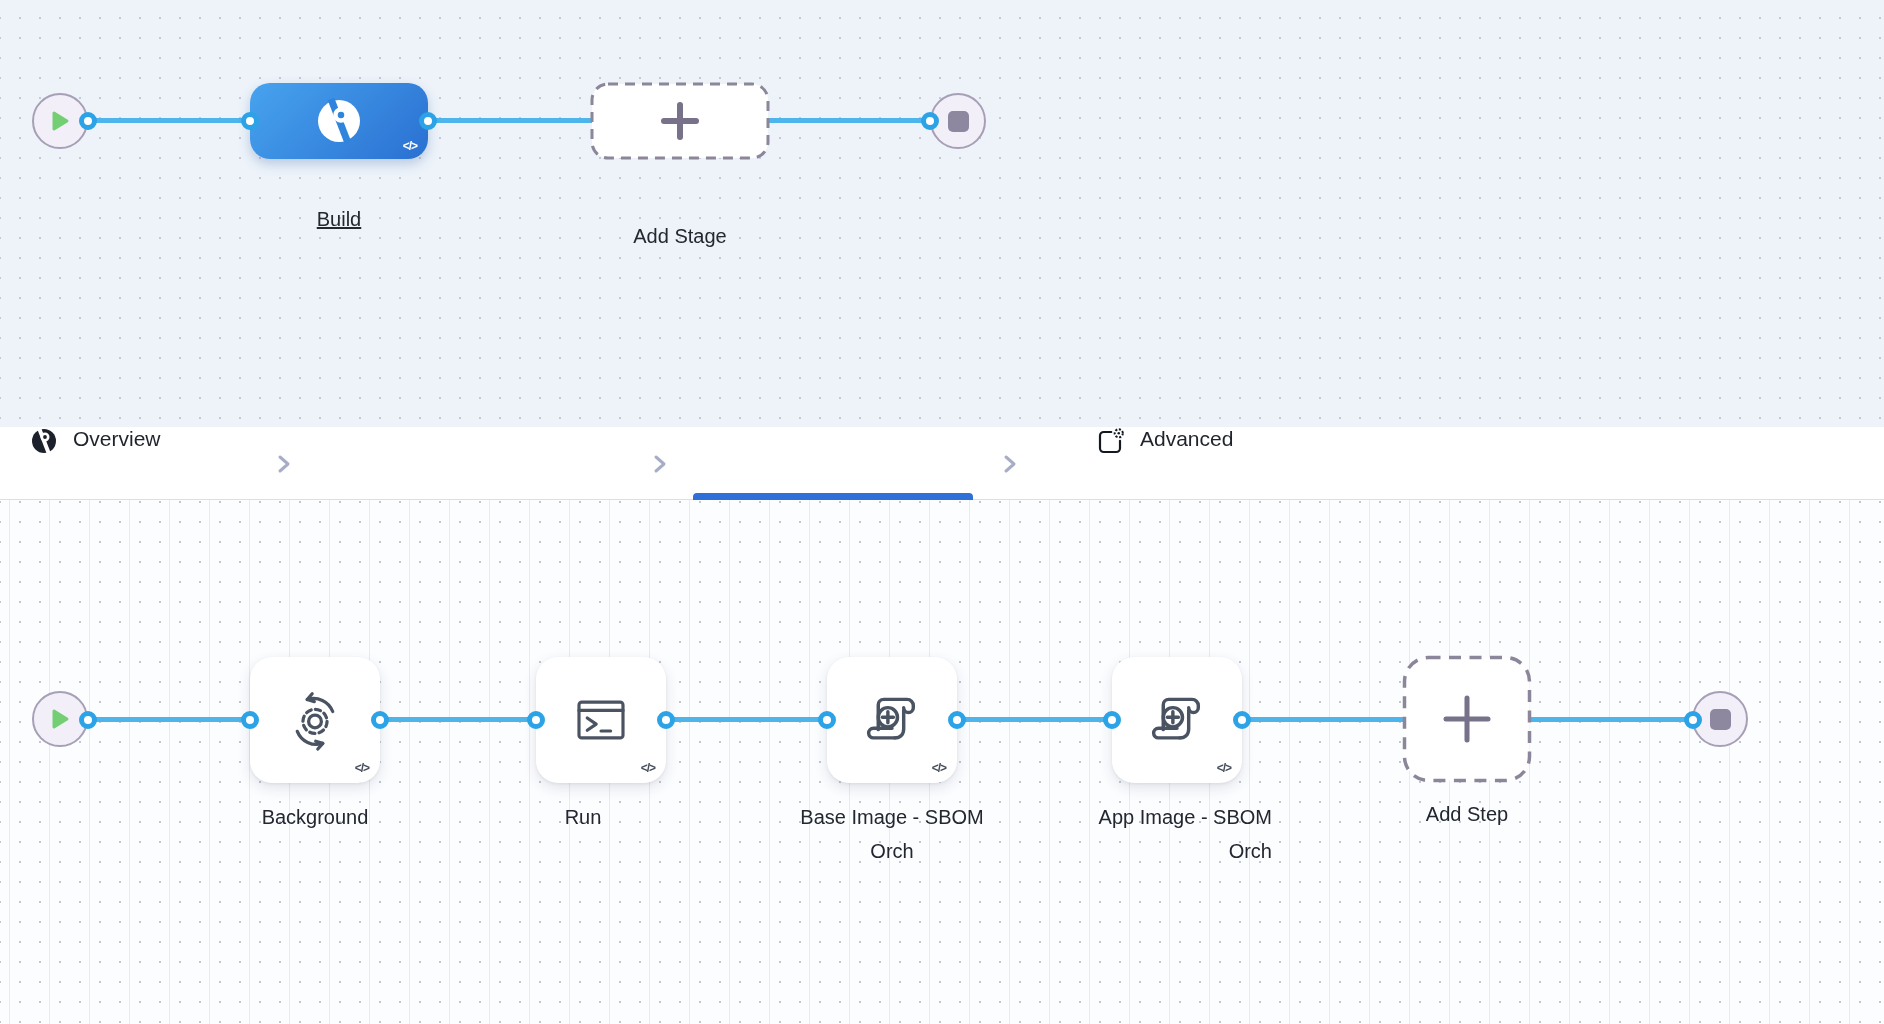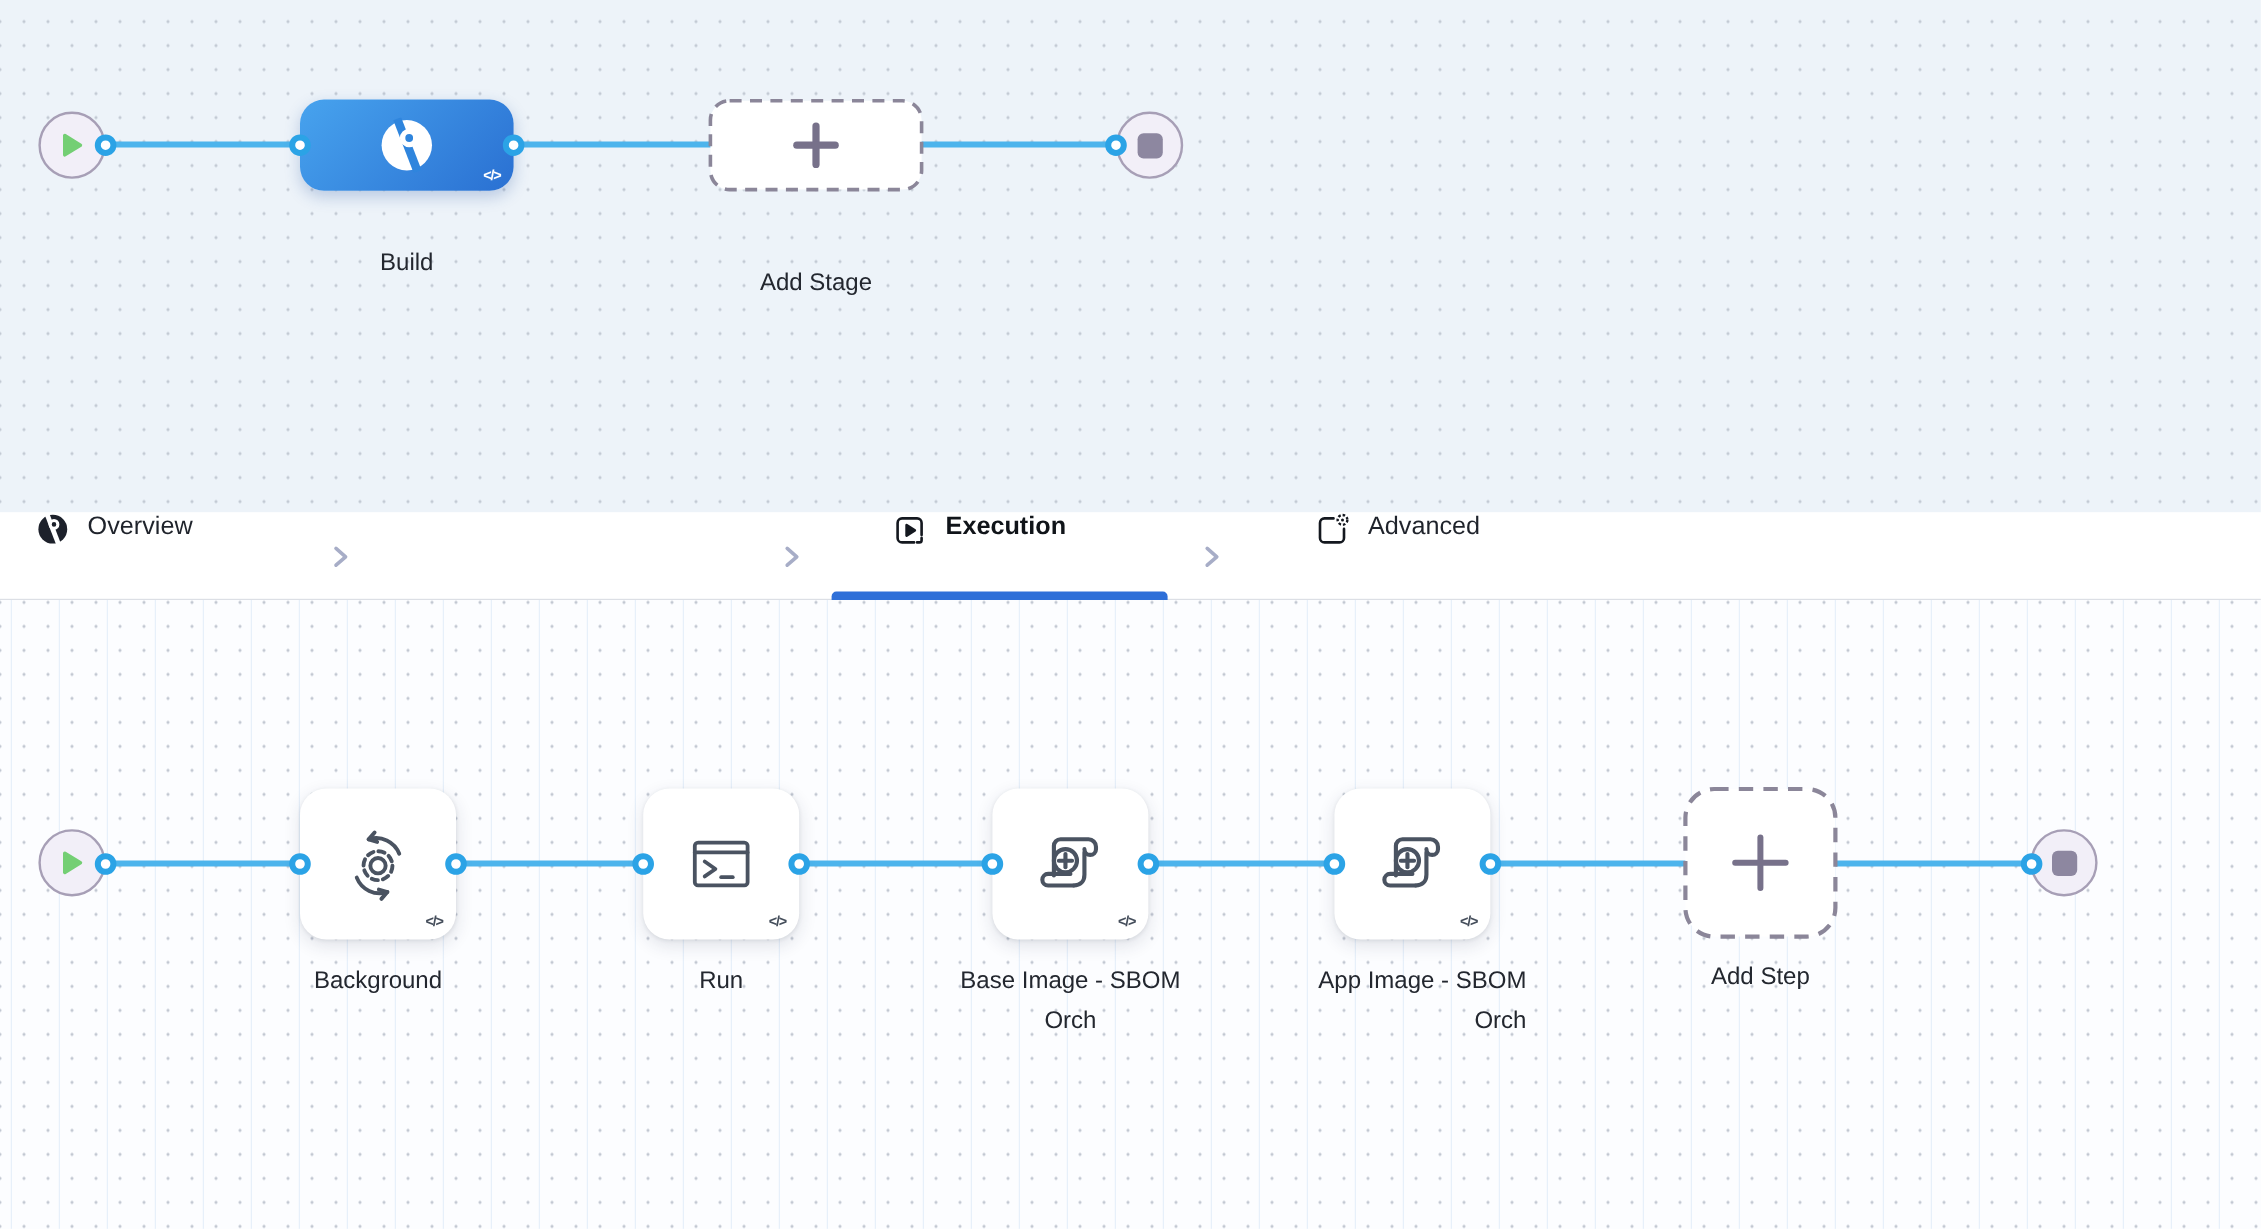--- a/index.html
+++ b/index.html
@@ -111,21 +111,21 @@
 
   <div class="node-circle" style="left:930px;top:93px;">
     <div class="stop-square"></div>
   </div>
 
   <div class="dot" style="left:79px;top:112px;"></div>
   <div class="dot" style="left:241px;top:112px;"></div>
   <div class="dot" style="left:419px;top:112px;"></div>
   <div class="dot" style="left:921px;top:112px;"></div>
 
-  <div class="node-label wrap" style="left:239px;top:202px;">Build</div>
+  <div class="node-label wrap" style="left:239px;top:202px;text-decoration:underline;">Build</div>
   <div class="node-label wrap" style="left:580px;top:200px;margin-top:19px;">Add Stage</div>
 </div>
 
 <div class="tabbar">
 
   <div class="tab" style="left:30px;">
     <svg width="28" height="28" viewBox="0 0 28 28">
       <circle cx="14" cy="14" r="12" fill="#1d212b"></circle>
       <line x1="9" y1="1" x2="19" y2="27" stroke="#ffffff" stroke-width="4"></line>
       <circle cx="15" cy="10" r="3.2" fill="#1d212b" stroke="#ffffff" stroke-width="2.6"></circle>
@@ -135,30 +135,20 @@
 
   <svg class="chevron-sep" style="left:274px;" width="20" height="22" viewBox="0 0 20 22">
     <polyline points="6,4 14,11 6,18" fill="none" stroke="#a7adc7" stroke-width="3" stroke-linecap="round" stroke-linejoin="round"></polyline>
   </svg>
 
 
   <svg class="chevron-sep" style="left:650px;" width="20" height="22" viewBox="0 0 20 22">
     <polyline points="6,4 14,11 6,18" fill="none" stroke="#a7adc7" stroke-width="3" stroke-linecap="round" stroke-linejoin="round"></polyline>
   </svg>
 
-  <div class="tab active" style="left:743px;">
-    <svg width="30" height="30" viewBox="0 0 48 48">
-      <g fill="none" stroke="#14181f" stroke-width="3.5" stroke-linecap="round" stroke-linejoin="round">
-        <path d="M40 30 V14 a6 6 0 0 0 -6 -6 H14 a6 6 0 0 0 -6 6 v20 a6 6 0 0 0 6 6 h16"></path>
-        <path d="M40 34 v3 q0 3 -3 3 h-3"></path>
-        <path d="M20 17 l11 7 -11 7 z" fill="#14181f"></path>
-      </g>
-    </svg>
-    <span>Execution</span>
-  </div>
 
   <svg class="chevron-sep" style="left:1000px;" width="20" height="22" viewBox="0 0 20 22">
     <polyline points="6,4 14,11 6,18" fill="none" stroke="#a7adc7" stroke-width="3" stroke-linecap="round" stroke-linejoin="round"></polyline>
   </svg>
 
   <div class="tab" style="left:1095px;">
     <svg width="30" height="30" viewBox="0 0 48 48">
       <path d="M26 8 H14 a6 6 0 0 0 -6 6 v20 a6 6 0 0 0 6 6 h20 a6 6 0 0 0 6 -6 V22" fill="none" stroke="#14181f" stroke-width="3.5" stroke-linecap="round"></path>
       <circle cx="38" cy="10" r="6.5" fill="none" stroke="#14181f" stroke-width="3.2" stroke-dasharray="3.4 2.6"></circle>
       <circle cx="38" cy="10" r="2" fill="#14181f"></circle>
@@ -252,17 +242,17 @@
   <div class="dot" style="left:371px;top:211px;"></div>
   <div class="dot" style="left:527px;top:211px;"></div>
   <div class="dot" style="left:657px;top:211px;"></div>
   <div class="dot" style="left:818px;top:211px;"></div>
   <div class="dot" style="left:948px;top:211px;"></div>
   <div class="dot" style="left:1103px;top:211px;"></div>
   <div class="dot" style="left:1233px;top:211px;"></div>
   <div class="dot" style="left:1684px;top:211px;"></div>
 
   <div class="node-label wrap" style="left:215px;top:300px;">Background</div>
-  <div class="node-label wrap" style="left:501px;top:300px;">Run</div>
+  <div class="node-label wrap" style="left:483px;top:300px;">Run</div>
   <div class="node-label" style="left:797px;top:300px;width:190px;">Base Image - SBOM Orch</div>
   <div class="node-label" style="left:1082px;top:300px;width:190px;text-align:right;">App Image - SBOM Orch</div>
   <div class="node-label wrap" style="left:1367px;top:297px;text-align:center;">Add Step</div>
 </div>
 
 </body></html>

